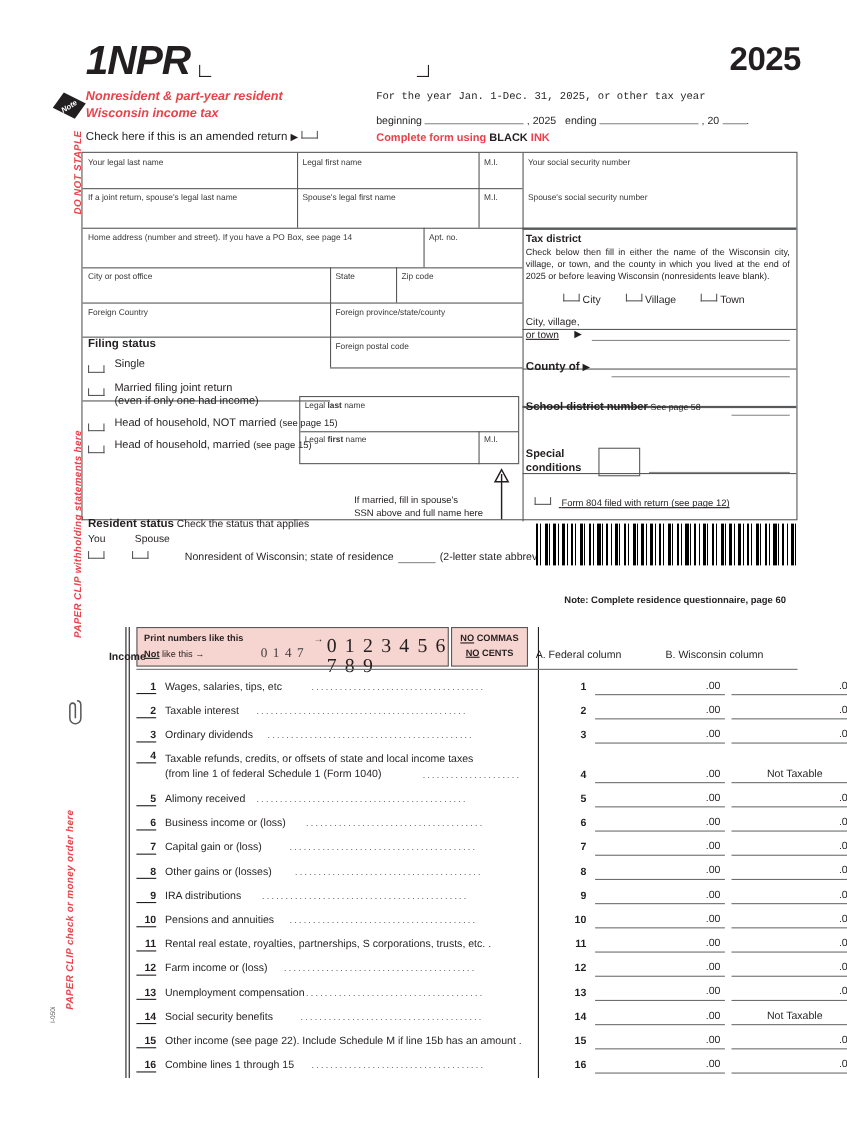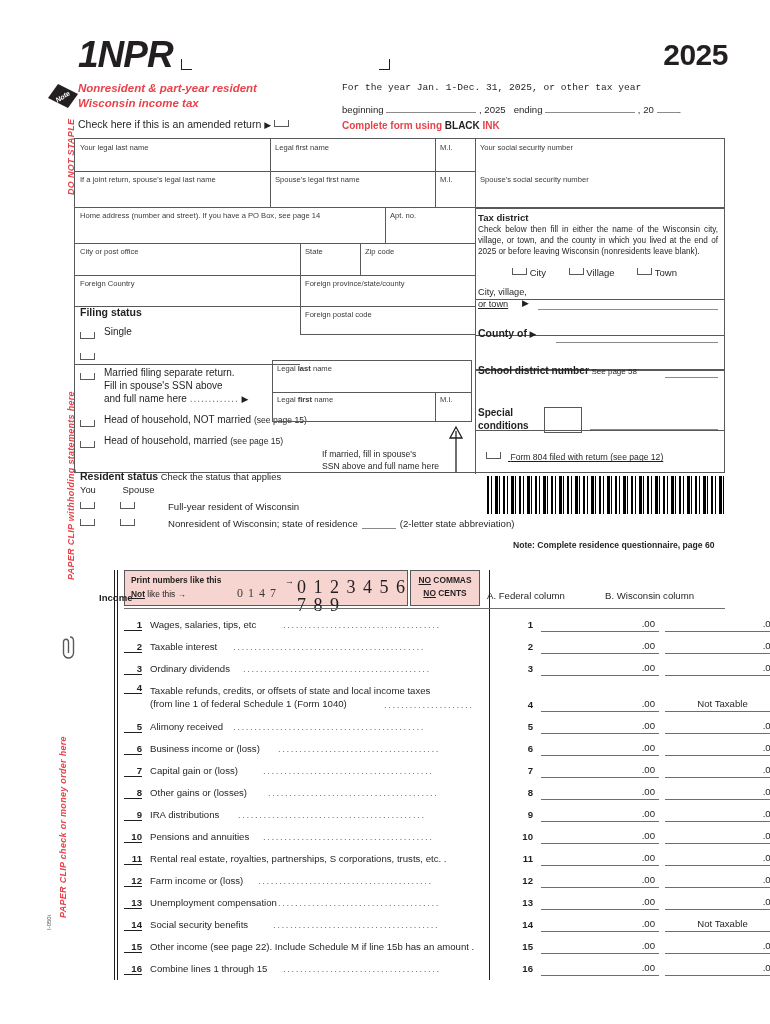--- a/index.html
+++ b/index.html
@@ -313,32 +313,26 @@
   <div id="filing">
     <div class="hd">Filing status</div>
 
     <div class="fsrow">
       <span class="cbx"></span>
       <span><span>Single</span></span>
     </div>
 
     <div class="fsrow">
       <span class="cbx"></span>
-    </div>
-
-    <div class="fsrow" style="margin-bottom:9px;">
-      <span class="cbx"></span>
       <span>
-        <span>Married filing separate return.</span><br>
-        <span>Fill in spouse's SSN above</span><br>
-        <span>and full name here</span>
-        <span style="color:#6d6e71;letter-spacing:1px;">.............</span>
-        <span class="tri">▶</span>
+        <span>Married filing joint return</span><br>
+        <span>(even if only one had income)</span>
       </span>
     </div>
+
 
     <div class="fsrow">
       <span class="cbx"></span>
       <span><span>Head of household, NOT married </span><span style="font-size:8.6px;">(see page 15)</span></span>
     </div>
 
     <div class="fsrow">
       <span class="cbx"></span>
       <span><span>Head of household, married </span><span style="font-size:8.6px;">(see page 15)</span></span>
     </div>
@@ -371,25 +365,20 @@
   <div id="resident">
     <div>
       <span class="hd">Resident status</span>
       <span style="font-size:9.4px;">Check the status that applies</span>
     </div>
     <div style="margin-top:2px;font-size:9.4px;">
       <span style="display:inline-block;width:40px;">You</span>
       <span style="display:inline-block;">Spouse</span>
     </div>
 
-    <div class="rsrow">
-      <span class="c1"><span class="cbx"></span></span>
-      <span class="c2"><span class="cbx"></span></span>
-      <span>Full-year resident of Wisconsin</span>
-    </div>
 
     <div class="rsrow">
       <span class="c1"><span class="cbx"></span></span>
       <span class="c2"><span class="cbx"></span></span>
       <span>Nonresident of Wisconsin; state of residence</span>
       <span class="ul" style="width:34px;margin:0 4px;"></span>
       <span>(2-letter state abbreviation)</span>
     </div>
 
   </div>

